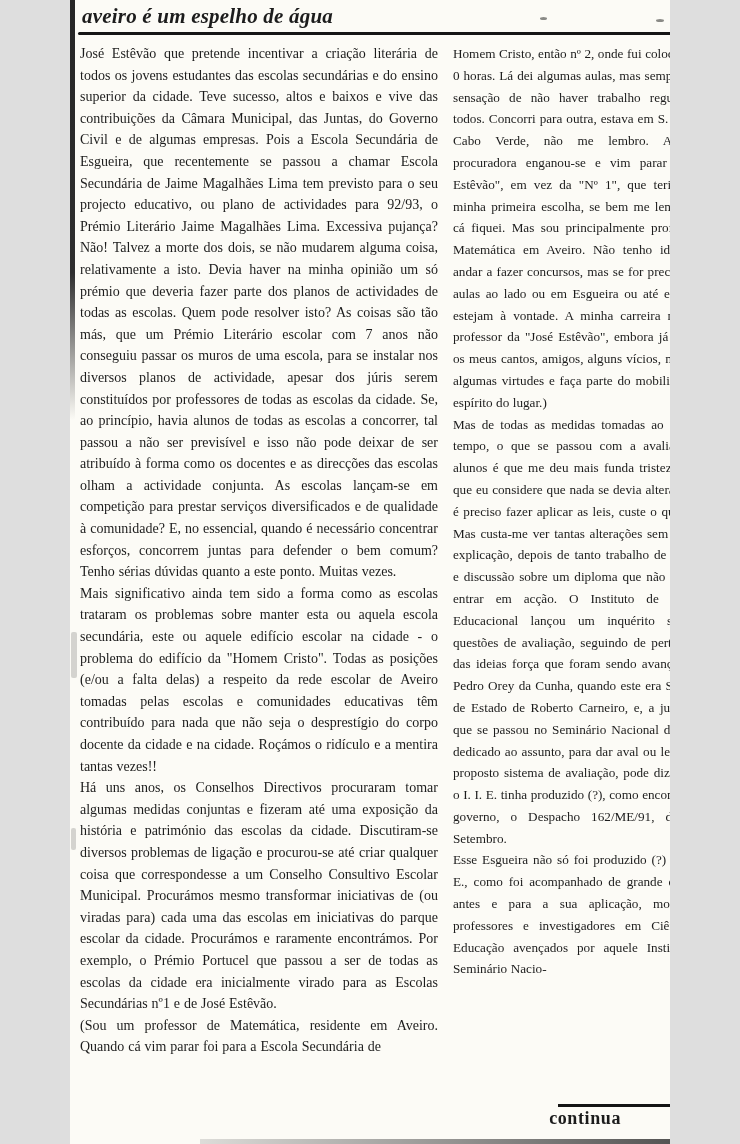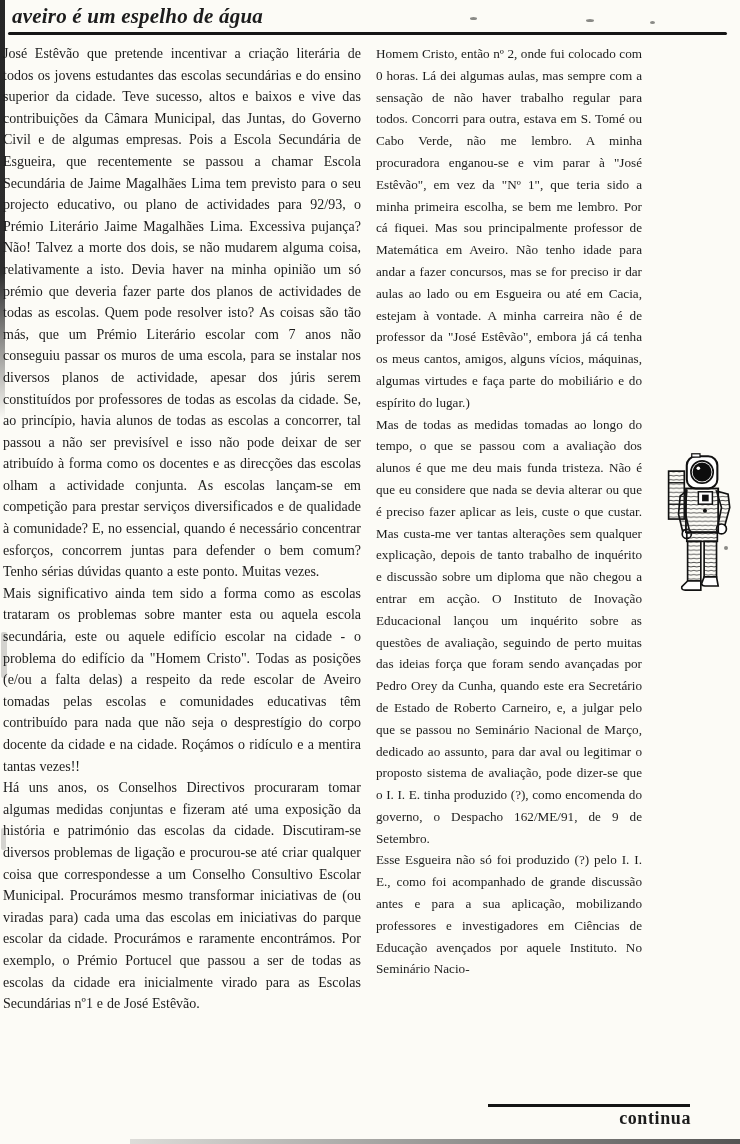--- a/index.html
+++ b/index.html
@@ -1,33 +1,33 @@
 <!DOCTYPE html>
 <html><head>
 <meta charset="utf-8">
 <style>
   html,body{margin:0;padding:0;background:#dedede;}
   .page{
-    position:relative;width:740px;height:1144px;margin:0 auto;
+    position:relative;width:600px;height:1144px;margin:0 auto;
     background:#fcfbf6;color:#1c1c1c;overflow:hidden;
     font-family:"Liberation Serif","DejaVu Serif",serif;
   }
   
   .edge-left{position:absolute;left:0;top:0;width:5px;height:420px;
     background:linear-gradient(#262626 0%,#2e2e2e 65%,rgba(46,46,46,0) 100%);}
   .edge-bottom{position:absolute;left:130px;right:0;bottom:0;height:5px;
     background:linear-gradient(90deg,rgba(130,130,130,.25),rgba(55,55,55,.85));}
   .smudge{position:absolute;background:#c9c9c6;border-radius:2px;opacity:.8;}
   .speck{position:absolute;background:#8a8a86;border-radius:50%;}
   
   .hdr{position:absolute;left:12px;top:3px;right:10px;}
   .hdr h1{margin:0;font-size:21px;line-height:26px;font-weight:bold;font-style:italic;letter-spacing:.2px;}
   .header-rule{position:absolute;left:8px;top:32px;width:719px;height:3px;background:#151515;border-radius:2px;}
   
-  .columns{position:absolute;left:3px;top:43px;display:flex;gap:15px;}
+  .columns{position:absolute;left:10px;top:43px;display:flex;gap:15px;}
   .col{text-align:justify;}
   .col p{margin:0;}
   .col-left{width:358px;font-size:14px;line-height:21.6px;word-spacing:.4px;}
   .col-right{width:266px;font-size:13.2px;line-height:21.8px;word-spacing:.2px;}
   h2.section-heading{margin:5px 0 3px 0;font-size:27px;line-height:36px;font-weight:bold;
     white-space:nowrap;letter-spacing:-1.5px;}
   h2.section-heading span{display:inline-block;transform:scaleX(.76);transform-origin:0 50%;}
   
   .astronaut{position:absolute;left:662px;top:448px;width:76px;height:152px;}
   .astronaut svg{width:100%;height:100%;}
@@ -52,20 +52,21 @@
   <header class="hdr">
     <h1>aveiro é um espelho de água</h1>
   </header>
   <div class="header-rule"></div>
 
   <main class="columns">
     <section class="col col-left">
       <p>José Estêvão que pretende incentivar a criação literária de todos os jovens estudantes das escolas secundárias e do ensino superior da cidade. Teve sucesso, altos e baixos e vive das contribuições da Câmara Municipal, das Juntas, do Governo Civil e de algumas empresas. Pois a Escola Secundária de Esgueira, que recentemente se passou a chamar Escola Secundária de Jaime Magalhães Lima tem previsto para o seu projecto educativo, ou plano de actividades para 92/93, o Prémio Literário Jaime Magalhães Lima. Excessiva pujança?  Não! Talvez a morte dos dois, se não mudarem alguma coisa, relativamente a isto. Devia haver na minha opinião um só prémio que deveria fazer parte dos planos de actividades de todas as escolas. Quem pode resolver isto? As coisas são tão más, que um Prémio Literário escolar com  7 anos não conseguiu passar os muros de uma  escola, para se instalar nos diversos planos de actividade, apesar dos júris serem constituídos por professores de todas as escolas da cidade. Se, ao princípio, havia alunos de todas as escolas a concorrer, tal passou a não ser previsível e isso não pode deixar de ser atribuído à forma como os docentes e as direcções das escolas olham a actividade conjunta. As escolas lançam-se em competição para prestar serviços diversificados e de qualidade  à comunidade? E, no essencial, quando é necessário concentrar esforços, concorrem juntas para defender o bem comum? Tenho sérias dúvidas quanto a este ponto. Muitas vezes.</p>
       <p>Mais significativo ainda tem sido a forma  como as escolas trataram os problemas sobre manter esta ou aquela escola secundária, este ou aquele edifício escolar na cidade - o problema do edifício da "Homem Cristo". Todas as posições (e/ou a falta delas) a respeito da rede escolar de Aveiro tomadas pelas escolas e comunidades educativas  têm contribuído para nada que não seja o desprestígio do corpo docente da cidade e na cidade. Roçámos o ridículo e a mentira tantas vezes!!</p>
       <p>Há uns anos, os Conselhos Directivos procuraram tomar algumas medidas conjuntas e fizeram até uma exposição da história e património das escolas da cidade. Discutiram-se diversos problemas de ligação e procurou-se até criar qualquer coisa que correspondesse a um Conselho Consultivo Escolar Municipal. Procurámos mesmo transformar iniciativas de (ou viradas para) cada uma das escolas em iniciativas do parque escolar da cidade. Procurámos e raramente encontrámos. Por exemplo, o Prémio Portucel que passou a ser de todas as escolas da cidade era inicialmente virado para as Escolas Secundárias nº1 e de José Estêvão.</p>
+      <p>(Sou um professor de Matemática, residente em Aveiro. Quando cá vim parar foi para a Escola Secundária de</p>
     </section>
 
     <section class="col col-right">
       <p>Homem Cristo, então nº 2, onde fui colocado com 0 horas. Lá dei algumas aulas, mas sempre com a sensação de não haver trabalho regular para todos. Concorri para outra, estava em S. Tomé ou Cabo Verde, não me lembro. A minha procuradora enganou-se e vim parar à "José Estêvão", em vez da "Nº 1", que teria sido a minha primeira escolha, se bem me lembro.  Por cá fiquei. Mas sou principalmente professor de Matemática em Aveiro. Não tenho idade para andar a fazer concursos, mas se for preciso ir dar aulas ao lado ou em Esgueira ou até em Cacia, estejam à vontade. A minha carreira não é de professor da "José Estêvão", embora já cá tenha os meus cantos, amigos, alguns vícios, máquinas, algumas virtudes e faça parte do mobiliário e do espírito do lugar.)</p>
       <p>Mas de todas as medidas tomadas ao longo do tempo, o que se passou com a avaliação dos alunos é que me deu mais funda tristeza. Não é que eu considere que nada se devia alterar ou que é preciso fazer aplicar as leis, custe o que custar. Mas custa-me ver tantas alterações sem qualquer explicação, depois de tanto trabalho de inquérito e discussão sobre um diploma que não chegou a entrar em acção. O Instituto de Inovação Educacional lançou um inquérito sobre as questões de avaliação, seguindo de perto muitas das ideias força que foram sendo avançadas por Pedro Orey da Cunha, quando este era Secretário de Estado de Roberto Carneiro, e, a julgar pelo que se passou no Seminário Nacional de Março, dedicado ao assunto, para dar aval ou legitimar o proposto sistema de avaliação, pode dizer-se  que o I. I. E. tinha produzido (?), como encomenda do governo, o Despacho 162/ME/91, de 9 de Setembro.</p>
       <p>Esse Esgueira não só foi produzido (?) pelo I. I. E., como foi acompanhado de grande discussão antes e para a sua aplicação, mobilizando professores e investigadores em Ciências de Educação avençados por aquele Instituto. No Seminário Nacio-</p>
     </section>
   </main>
 
   <div class="astronaut">

